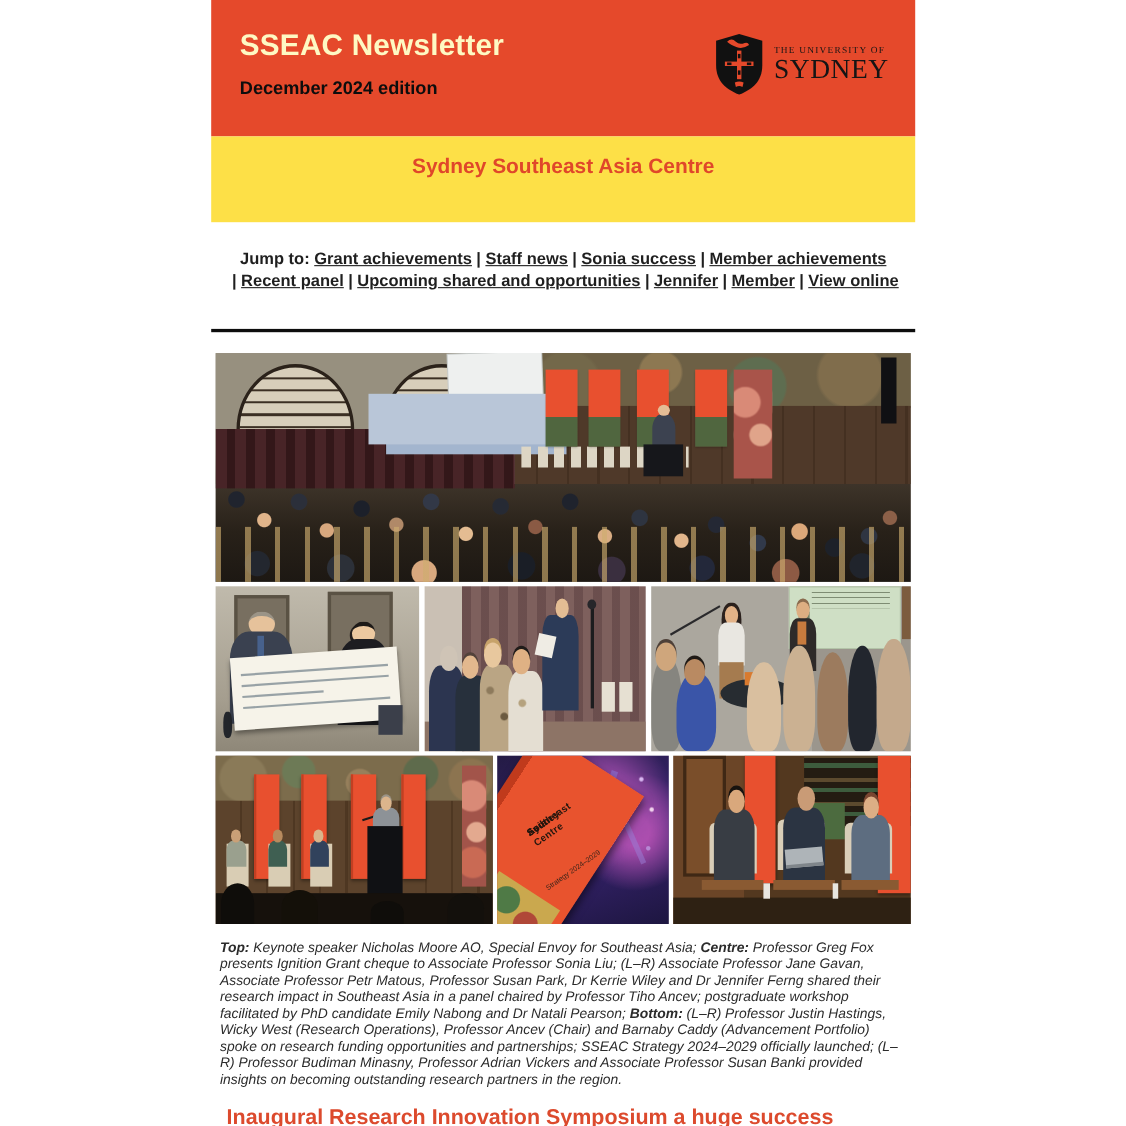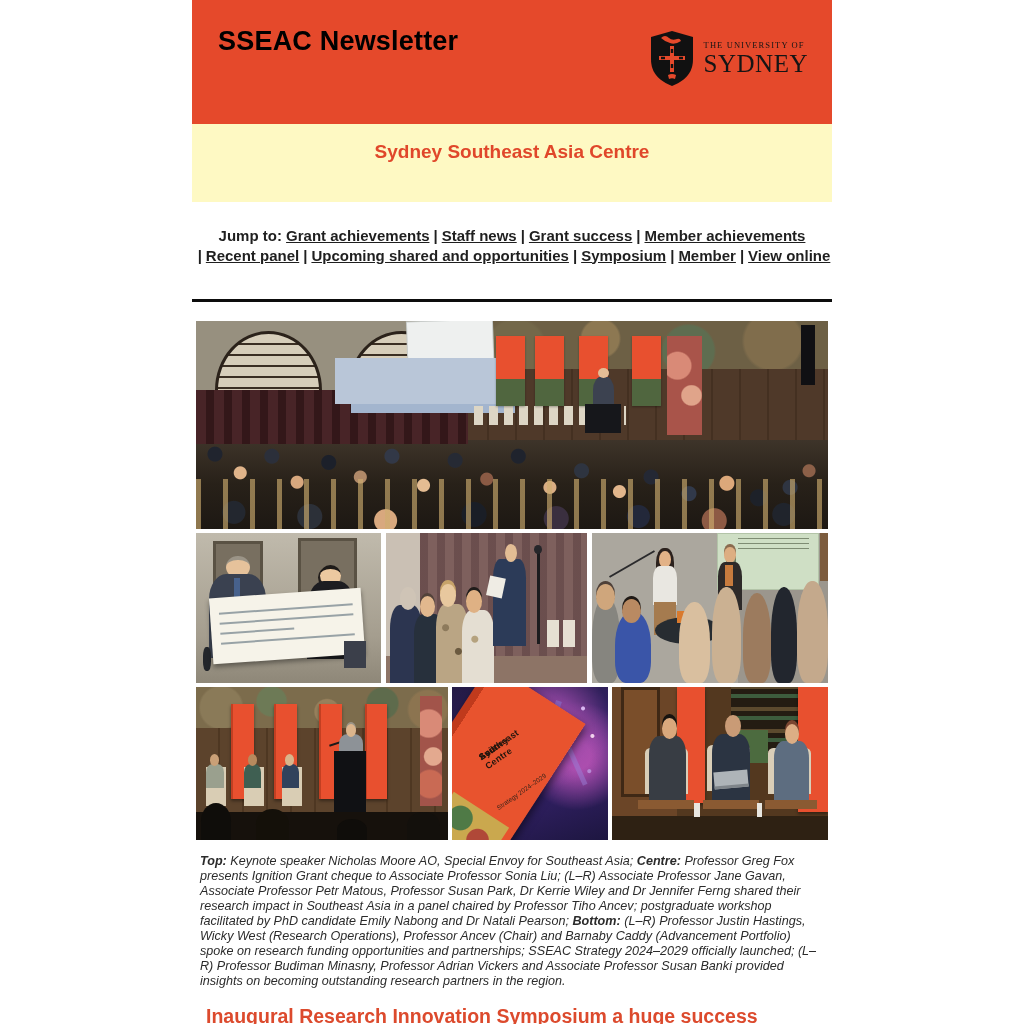--- a/index.html
+++ b/index.html
@@ -5,29 +5,29 @@
   * { box-sizing: border-box; margin: 0; padding: 0; }
   html,body { background:#ffffff; }
   body { width:1024px; height:1024px; overflow:hidden;
          font-family:"Liberation Sans", sans-serif; }
   .page { width:1024px; height:1024px; background:#ffffff; overflow:hidden; }
   .content { width:640px; margin:0 auto; }
 
   
   .masthead { height:124px; background:#E5492B; padding:26px 24px 0 26px;
               display:flex; justify-content:space-between; align-items:flex-start; }
-  .masthead h1 { font-size:27px; font-weight:bold; color:#000000; letter-spacing:.2px; }
+  .masthead h1 { font-size:27px; font-weight:bold; color:#fef9c3; letter-spacing:.2px; }
   .edition { margin-top:14px; font-size:16.5px; font-weight:bold; color:#0d0d0d; }
   .logo { display:flex; align-items:center; gap:9px; margin-top:4px; }
   .logo-text { color:#151515; line-height:1; }
   .logo-line1 { font-family:"Liberation Serif", serif; font-size:8.5px; letter-spacing:1.1px; }
   .logo-line2 { font-family:"Liberation Serif", serif; font-size:25px; letter-spacing:.5px; margin-top:2px; }
 
   
-  .banner { height:78px; background:#fef9c3; text-align:center; padding-top:17px; }
+  .banner { height:78px; background:#fde047; text-align:center; padding-top:17px; }
   .centre-name { font-size:19px; font-weight:bold; color:#E0472A; }
   .tagline { margin-top:6px; font-size:14px; font-weight:bold; color:#3d3d3d; }
 
   
   .jumpnav { margin-top:24px; text-align:center; font-size:15px; font-weight:bold;
              color:#1f1f1f; line-height:19.5px; }
   .jumpnav a { color:#1f1f1f; text-decoration:underline; }
   .sep { margin:0 4px; text-decoration:none; }
 
   .rule { border:none; border-top:3px solid #0d0d0d; margin:34px 0 0 0; }
@@ -281,20 +281,21 @@
 </style>
 </head>
 <body>
 
 <div class="page">
   <div class="content">
 
     <header class="masthead">
       <div>
         <h1>SSEAC Newsletter</h1>
+        <div class="edition">December 2024 edition</div>
       </div>
       <div class="logo">
         <svg width="46" height="57" viewBox="0 0 46 57">
           <path d="M23 1 L44 7 V29 C44 44 35 51 23 56 C11 51 2 44 2 29 V7 Z" fill="#111111"></path>
           <path d="M12 8 q4 -4 8 0 q3 3 8 1 q3 -1 4 2 q-6 4 -11 2 q-6 -2 -9 -5 z" fill="#E5492B"></path>
           <rect x="21" y="16" width="4" height="26" fill="#E5492B"></rect>
           <rect x="10" y="26" width="26" height="4" fill="#E5492B"></rect>
           <rect x="12" y="26.8" width="4" height="2.4" fill="#111111"></rect>
           <rect x="30" y="26.8" width="4" height="2.4" fill="#111111"></rect>
           <rect x="21.8" y="19" width="2.4" height="4" fill="#111111"></rect>
@@ -308,22 +309,22 @@
         </div>
       </div>
     </header>
 
     <div class="banner">
       <div class="centre-name">Sydney Southeast Asia Centre</div>
     </div>
 
     <nav class="jumpnav">
       <span class="jump-prefix">Jump to:</span>
-      <a href="#">Grant achievements</a><span class="sep">|</span><a href="#">Staff news</a><span class="sep">|</span><a href="#">Grant success</a><span class="sep">|</span><a href="#">Member achievements</a><br>
-      <span class="sep">|</span><a href="#">Recent panel</a><span class="sep">|</span><a href="#">Upcoming shared and opportunities</a><span class="sep">|</span><a href="#">Symposium</a><span class="sep">|</span><a href="#">Member</a><span class="sep">|</span><a href="#">View online</a>
+      <a href="#">Grant achievements</a><span class="sep">|</span><a href="#">Staff news</a><span class="sep">|</span><a href="#">Sonia success</a><span class="sep">|</span><a href="#">Member achievements</a><br>
+      <span class="sep">|</span><a href="#">Recent panel</a><span class="sep">|</span><a href="#">Upcoming shared and opportunities</a><span class="sep">|</span><a href="#">Jennifer</a><span class="sep">|</span><a href="#">Member</a><span class="sep">|</span><a href="#">View online</a>
     </nav>
 
     <hr class="rule">
 
     <div class="collage">
 
       <div class="photo photo-top s1">
         <div class="mural"></div>
         <div class="wood"></div>
         <div class="wall"></div>

